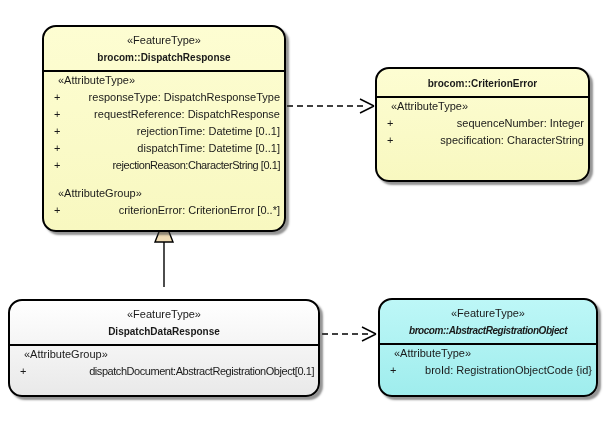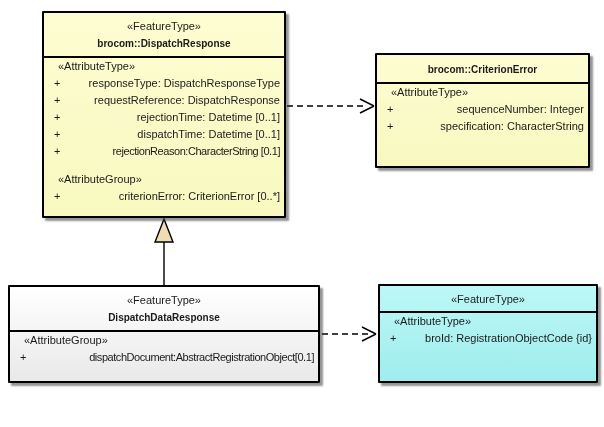--- a/index.html
+++ b/index.html
@@ -7,25 +7,26 @@
     position:relative;
     width:604px;height:427px;
     background:#ffffff;
     font-family:"Liberation Sans", sans-serif;
     color:#1a1a1a;
     overflow:hidden;
   }
   .uml-class{
     position:absolute;
     border:2px solid #000000;
-    border-radius:1px;
+    border-radius:14px;
     box-shadow:3px 3px 2px rgba(60,60,60,0.55);
     box-sizing:border-box;
     font-size:11px;
     line-height:16px;
+    margin-top:14px;
   }
   .fill-yellow{background:linear-gradient(to bottom,#FDFDD2,#F8F8C0);}
   .fill-neutral{background:linear-gradient(to bottom,#FFFFFF,#E9E9E9);}
   .fill-cyan{background:linear-gradient(to bottom,#BDF7F7,#9FEDED);}
   .hdr{
     text-align:center;
     padding:5px 3px 4px 3px;
     border-bottom:2px solid #000000;
   }
   .stereo{font-size:11px;}
@@ -126,20 +127,21 @@
       <div class="attr">
         <span class="vis">+</span>
         <span class="atext tight">dispatchDocument:AbstractRegistrationObject[0.1]</span>
       </div>
     </div>
   </div>
 
   <div class="uml-class fill-cyan" style="left:378px;top:284px;width:220px;height:99px;">
     <div class="hdr">
       <div class="stereo">«FeatureType»</div>
+      <div class="cname abstract tight">brocom::AbstractRegistrationObject</div>
     </div>
     <div class="body">
       <div class="sec">«AttributeType»</div>
       <div class="attr">
         <span class="vis">+</span>
         <span class="atext">broId: RegistrationObjectCode {id}</span>
       </div>
     </div>
   </div>
 

